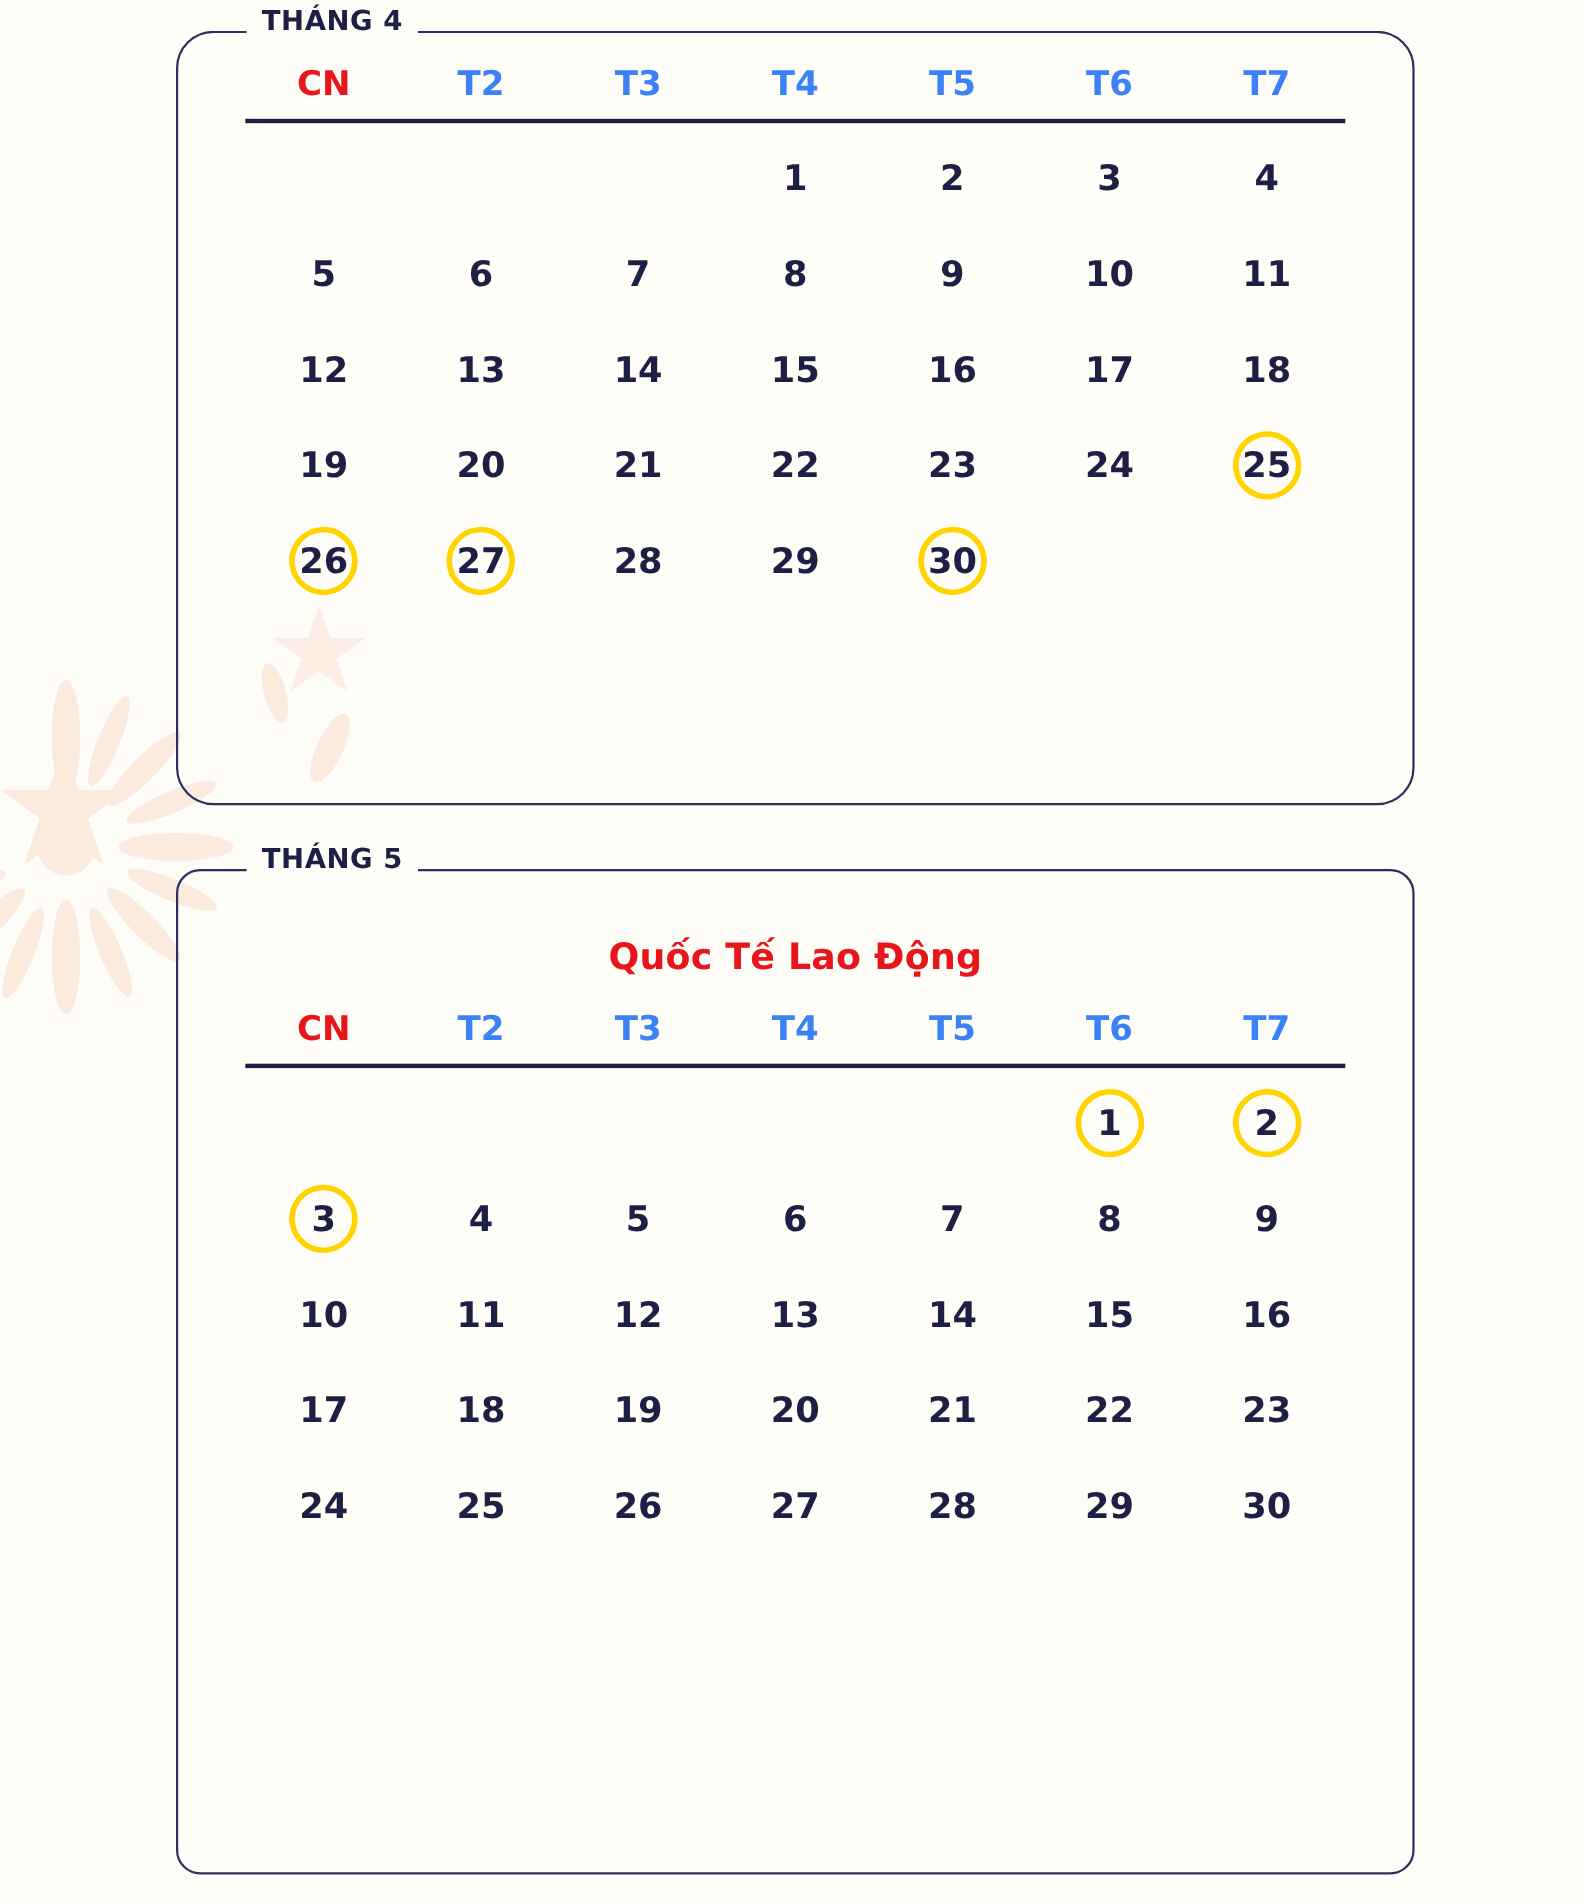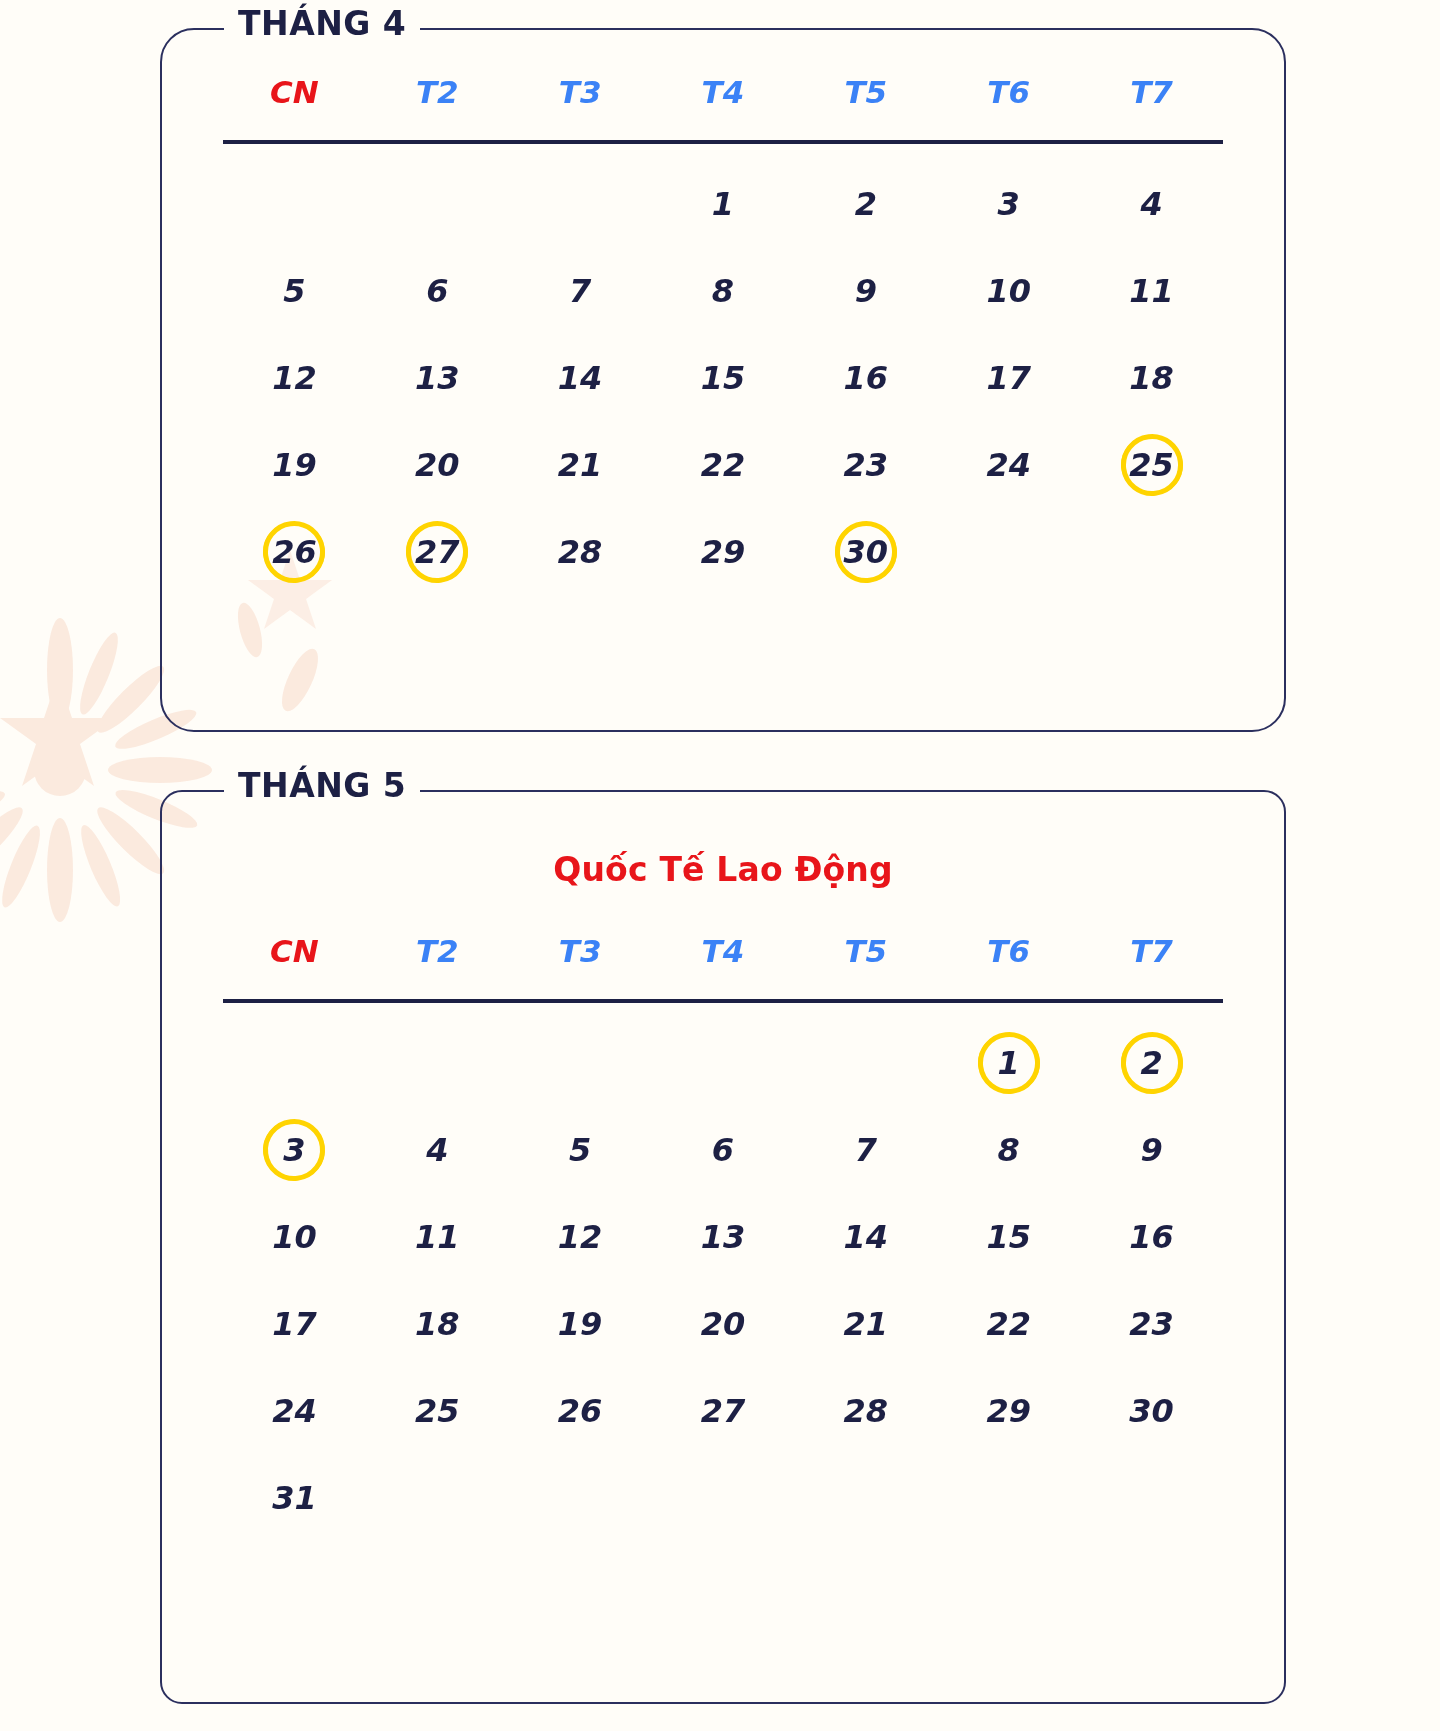--- a/index.html
+++ b/index.html
@@ -50,21 +50,21 @@
     height: 910px;
     border-radius: 22px;
   }
 
   .month-label {
     position: absolute;
     top: -26px;
     left: 62px;
     background: #fffdf8;
     padding: 0 14px;
-    font-size: 33px;
+    font-size: 25px;
     font-weight: 800;
     letter-spacing: 0.5px;
     color: #1d2044;
     font-family: "DejaVu Sans", "Liberation Sans", sans-serif;
   }
 
   .holiday {
     text-align: center;
     color: #e8151a;
     font-size: 33px;
@@ -74,23 +74,22 @@
   }
 
   .grid-wrap {
     margin: 0 auto;
     width: 1000px;
   }
 
   table.cal {
     width: 1000px;
     border-collapse: collapse;
-    margin: 16px auto;
+    margin: 0 auto;
     table-layout: fixed;
-    font-style: italic;
   }
   table.cal th {
     font-size: 31px;
     font-weight: 800;
     color: #3b82f6;
     padding: 28px 0 14px 0;
     text-align: center;
   }
   table.cal th.sun { color: #e8151a; }
 
@@ -310,27 +309,18 @@
             </tr>
             <tr>
               <td><div class="daycell"><span>24</span></div></td>
               <td><div class="daycell"><span>25</span></div></td>
               <td><div class="daycell"><span>26</span></div></td>
               <td><div class="daycell"><span>27</span></div></td>
               <td><div class="daycell"><span>28</span></div></td>
               <td><div class="daycell"><span>29</span></div></td>
               <td><div class="daycell"><span>30</span></div></td>
             </tr>
-            <tr>
-              <td><div class="daycell"><span>31</span></div></td>
-              <td></td>
-              <td></td>
-              <td></td>
-              <td></td>
-              <td></td>
-              <td></td>
-            </tr>
           </tbody>
       </table>
     </div>
   </div>
 
 </div>
 
 </body></html>

